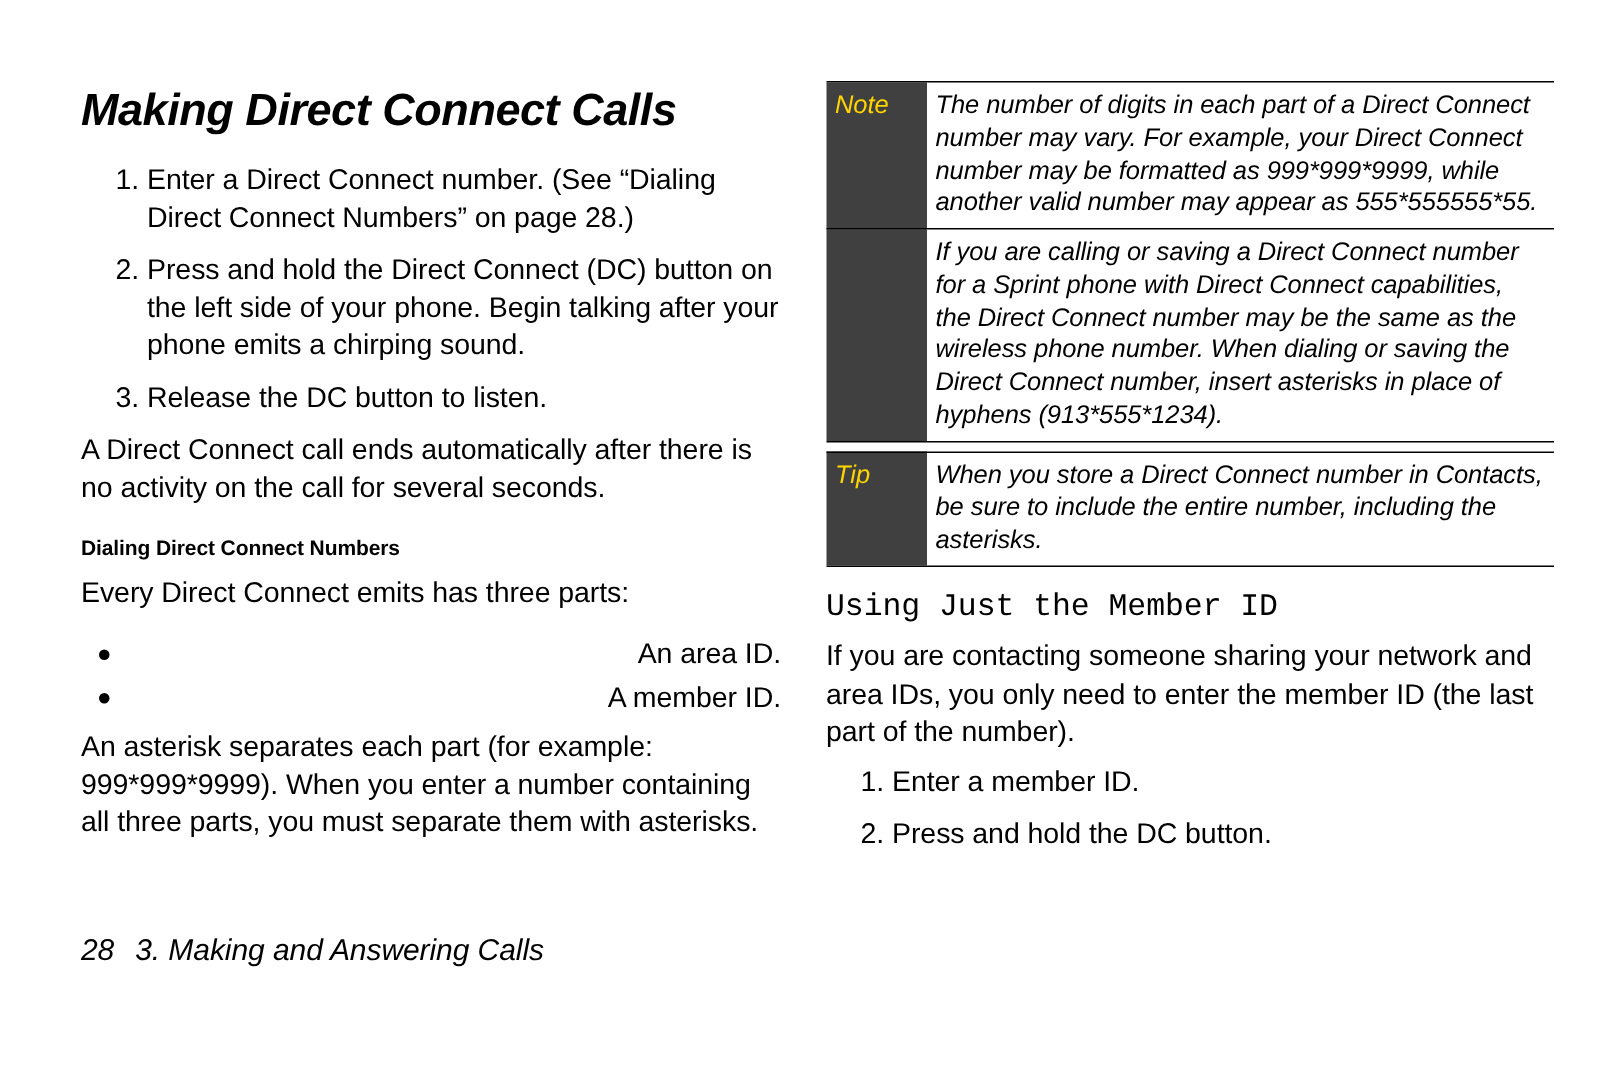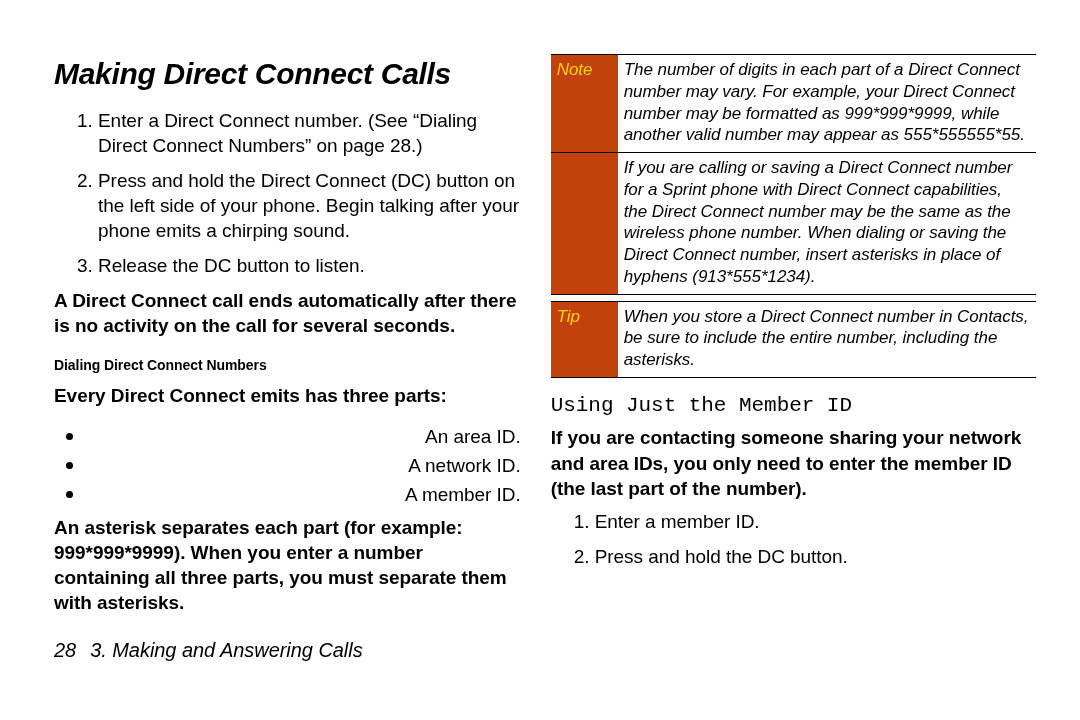--- a/index.html
+++ b/index.html
@@ -56,21 +56,20 @@
   }
   ol > li {
     margin: 0 0 10px 0;
     padding-left: 0px;
   }
   ol > li::marker {
     font-weight: 400;
   }
   .para {
     margin: 2px 0 8px 0;
-    font-weight: bold;
   }
   ul.dot {
     list-style: none;
     margin: 16px 0 8px 0;
     padding-left: 12px;
     text-align: right;
   }
   ul.dot > li {
     position: relative;
     padding-left: 14px;
@@ -94,21 +93,21 @@
     margin: 0 0 6px 0;
   }
   table.callout td {
     vertical-align: top;
     padding: 4px 6px 6px 6px;
     font-style: italic;
     font-size: 17px;
     line-height: 1.28;
   }
   table.callout td.label {
-    background: #c2410c;
+    background: #404040;
     color: #ffd400;
     font-weight: 400;
     width: 55px;
     white-space: nowrap;
   }
   table.callout.multi tr:first-child td { border-bottom: 1px solid #000; }
   .footer {
     font-style: italic;
     font-size: 20px;
     margin-top: 16px;
@@ -132,21 +131,20 @@
         <li>Release the DC button to listen.</li>
       </ol>
 
       <div class="para">A Direct Connect call ends automatically after there is no activity on the call for several seconds.</div>
 
       <h2 class="sub">Dialing Direct Connect Numbers</h2>
       <div class="para">Every Direct Connect emits has three parts:</div>
 
       <ul class="dot">
         <li>An area ID.</li>
-        <li>A network ID.</li>
         <li>A member ID.</li>
       </ul>
 
       <div class="para">An asterisk separates each part (for example: 999*999*9999). When you enter a number containing all three parts, you must separate them with asterisks.</div>
     </div>
 
     <div class="col col-right">
 
       <table class="callout multi">
         <tbody>

